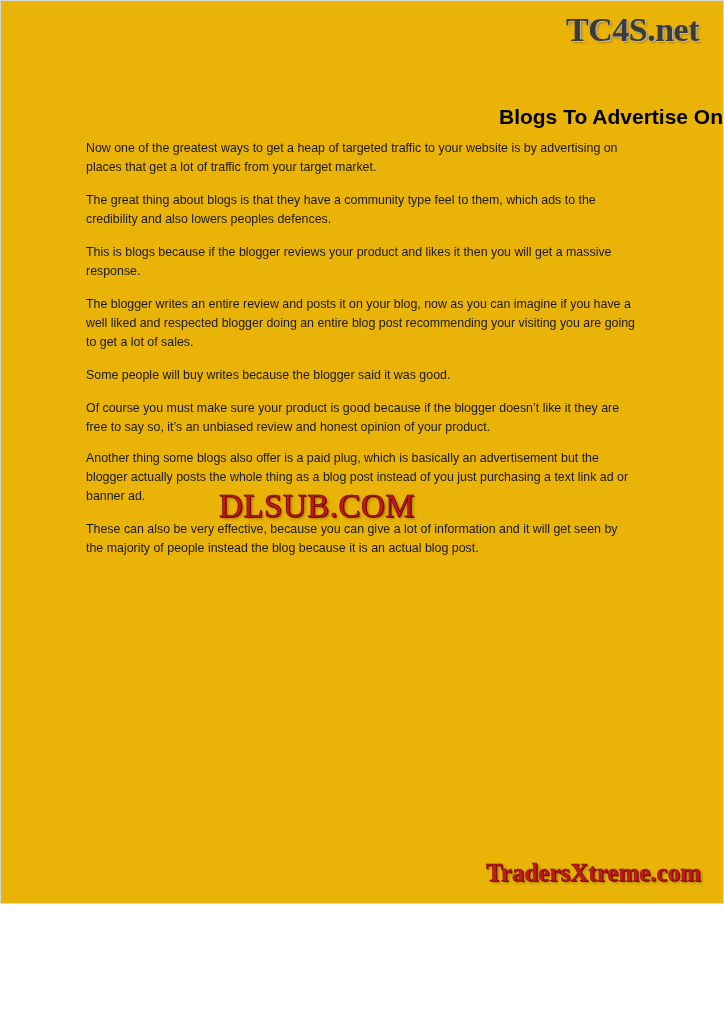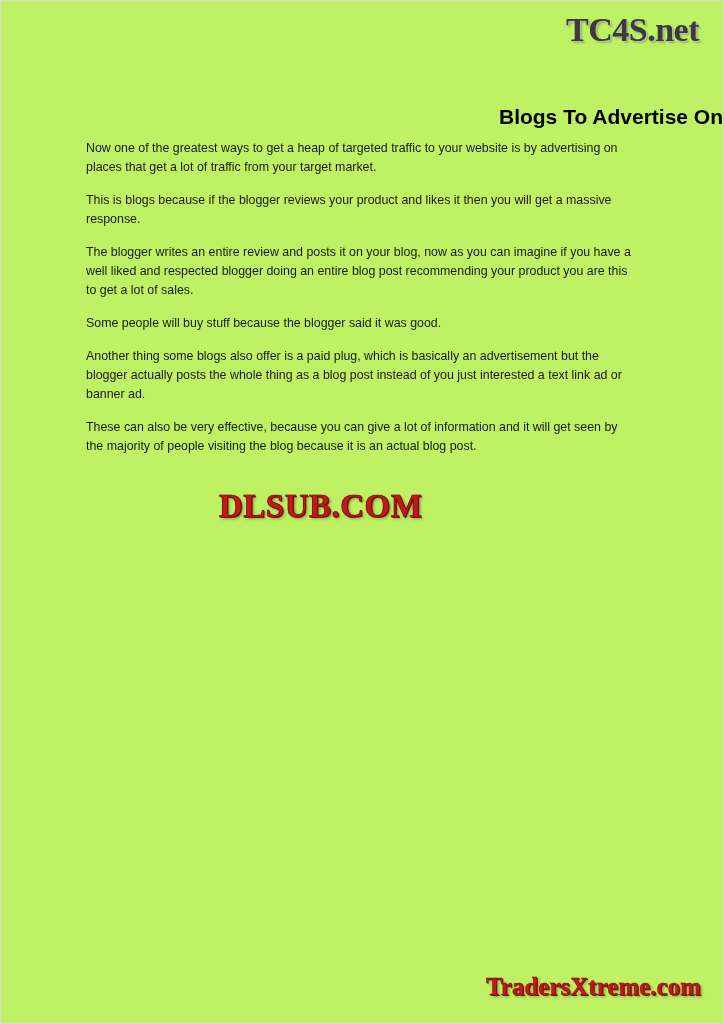--- a/index.html
+++ b/index.html
@@ -13,22 +13,22 @@
     position: relative;
     font-family: "Liberation Sans", sans-serif;
     color: #000000;
     overflow: hidden;
   }
   .page {
     position: absolute;
     left: 0;
     top: 0;
     width: 724px;
-    height: 1024px;
-    background: #bef264;
+    height: 904px;
+    background: #eab308;
     border: 1px solid #d8d8d8;
     box-sizing: border-box;
   }
   .watermark-top {
     position: absolute;
     right: 24px;
     top: 10px;
     font-family: "Liberation Serif", serif;
     font-size: 34px;
     font-weight: bold;
@@ -62,35 +62,35 @@
   }
   .body-text p.tight {
     margin-bottom: 12px;
   }
   .watermark-center {
     position: absolute;
     left: 218px;
     top: 487px;
     font-family: "Liberation Serif", serif;
     font-size: 33px;
-    font-weight: bold;
+    font-weight: normal;
     color: #c21a1a;
     letter-spacing: 0.5px;
     text-shadow:
       0 0 1px #7b0a0a,
       1px 1px 0 #8d1010,
       2px 2px 3px rgba(0,0,0,0.35);
     -webkit-text-stroke: 0.6px #6e0808;
     white-space: nowrap;
     text-align: center;
   }
   .watermark-bottom {
     position: absolute;
     right: 22px;
-    bottom: 22px;
+    bottom: 16px;
     font-family: "Liberation Serif", serif;
     font-size: 25px;
     font-weight: bold;
     color: #c21a1a;
     text-shadow:
       1px 1px 0 #8d1010,
       2px 2px 3px rgba(0,0,0,0.35);
     -webkit-text-stroke: 0.4px #6e0808;
     white-space: nowrap;
     margin-left: 20px;
@@ -100,24 +100,26 @@
 <body>
 
 <div class="page">
 
   <div class="watermark-top">TC4S.net</div>
 
   <h1 class="doc-title">Blogs To Advertise On</h1>
 
   <div class="body-text">
     <p>Now one of the greatest ways to get a heap of targeted traffic to your website is by advertising on places that get a lot of traffic from your target market.</p>
+    <p>The great thing about blogs is that they have a community type feel to them, which ads to the credibility and also lowers peoples defences.</p>
     <p>This is blogs because if the blogger reviews your product and likes it then you will get a massive response.</p>
-    <p>The blogger writes an entire review and posts it on your blog, now as you can imagine if you have a well liked and respected blogger doing an entire blog post recommending your product you are this to get a lot of sales.</p>
-    <p>Some people will buy stuff because the blogger said it was good.</p>
-    <p>Another thing some blogs also offer is a paid plug, which is basically an advertisement but the blogger actually posts the whole thing as a blog post instead of you just interested a text link ad or banner ad.</p>
-    <p>These can also be very effective, because you can give a lot of information and it will get seen by the majority of people visiting the blog because it is an actual blog post.</p>
+    <p>The blogger writes an entire review and posts it on your blog, now as you can imagine if you have a well liked and respected blogger doing an entire blog post recommending your visiting you are going to get a lot of sales.</p>
+    <p>Some people will buy writes because the blogger said it was good.</p>
+    <p class="tight">Of course you must make sure your product is good because if the blogger doesn’t like it they are free to say so, it’s an unbiased review and honest opinion of your product.</p>
+    <p>Another thing some blogs also offer is a paid plug, which is basically an advertisement but the blogger actually posts the whole thing as a blog post instead of you just purchasing a text link ad or banner ad.</p>
+    <p>These can also be very effective, because you can give a lot of information and it will get seen by the majority of people instead the blog because it is an actual blog post.</p>
   </div>
 
   <div class="watermark-center">DLSUB.COM</div>
 
   <div class="watermark-bottom">TradersXtreme.com</div>
 
 </div>
 
 </body></html>

